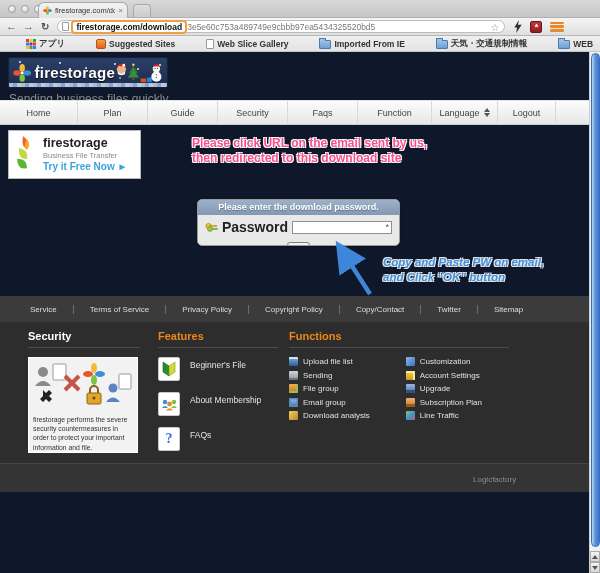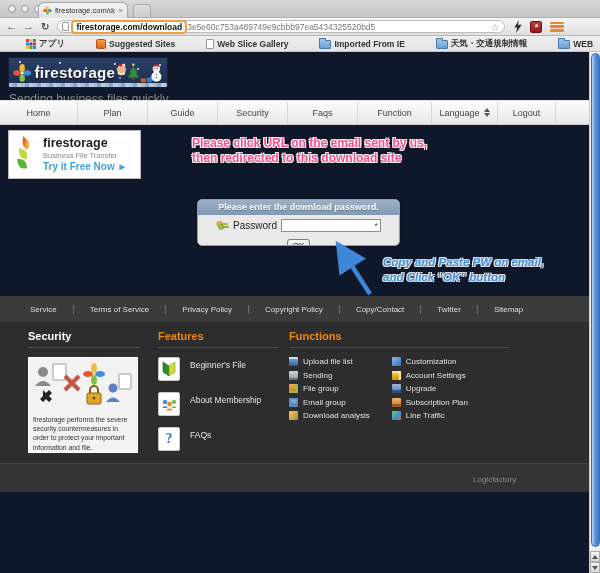--- a/index.html
+++ b/index.html
@@ -88,21 +88,21 @@
   .ad-cta { font-size:10px; font-weight:bold; color:#3aa3dc; }
 
   .pink-note { position:absolute; left:192px; top:84px; font-size:12px; font-weight:bold; color:#fb4f8b;
     line-height:15px; text-shadow:-1px -1px 0 #fff,1px -1px 0 #fff,-1px 1px 0 #fff,1px 1px 0 #fff,0 2px 2px rgba(0,0,0,.15); }
 
   .pwpanel { position:absolute; left:197px; top:147px; width:203px; height:47px; background:#e9e9e9;
     border:1px solid #9a9a9a; border-radius:5px; box-shadow:0 1px 3px rgba(0,0,0,.25); overflow:hidden; }
   .pwhead { height:15px; background:linear-gradient(#9db1c9,#8298b4); color:#fff; font-size:9px; font-weight:bold;
     text-align:center; line-height:15px; text-shadow:0 1px 1px rgba(0,0,0,.3); }
   .pwrow { display:flex; align-items:center; justify-content:center; gap:4px; margin-top:4px; }
-  .pwlabel { font-size:10px; color:#222; }
+  .pwlabel { font-size:14px; color:#222;font-weight:bold; }
   .pwfield { width:100px; height:13px; background:#fff; border:1px solid #8f8f8f; display:flex; align-items:center; padding:0 2px; }
   .pwfield input { flex:1; min-width:0; border:none; outline:none; font-size:9px; background:transparent; }
   .pwmark { font-size:9px; color:#555; }
   .okrow { text-align:center; margin-top:2px; }
   .okbtn { font-size:8px; color:#222; background:linear-gradient(#f8f8f8,#d8d8d8); border:1px solid #7d7d7d;
     border-radius:3px; padding:1px 5px; font-family:"Liberation Sans",sans-serif; }
 
   .arrow-svg { position:absolute; left:330px; top:188px; }
   .blue-note { position:absolute; left:383px; top:203px; font-size:11.5px; font-weight:bold; color:#3f8fdd;
     line-height:14.5px; text-shadow:-1px -1px 0 #e8e8e8,1px -1px 0 #e8e8e8,-1px 1px 0 #e8e8e8,1px 1px 0 #e8e8e8,0 2px 2px rgba(0,0,0,.18);font-style:italic; }
@@ -124,21 +124,21 @@
   .seccap { font-size:6.8px; color:#333; line-height:1.35; padding:1px 2px; }
 
   .col-feat { position:absolute; left:158px; top:8px; width:120px; }
   .feat-item { display:flex; align-items:flex-start; gap:10px; margin-bottom:11px; }
   .feat-ic { width:22px; height:24px; background:#fff; border:1px solid #c9c9c9; border-radius:2px;
     display:flex; align-items:center; justify-content:center; flex:none; }
   .feat-label { font-size:8.5px; color:#e4e4e4; margin-top:3px; }
   .qmark { color:#3b6fd4; font-weight:bold; font-size:14px; font-family:"Liberation Serif",serif; }
 
   .col-fn { position:absolute; left:289px; top:8px; width:220px; }
-  .fncols { display:flex; gap:22px; }
+  .fncols { display:flex; gap:36px; }
   .fnlist { display:flex; flex-direction:column; gap:4.5px; }
   .fn-item { display:flex; align-items:center; gap:5px; }
   .fn-ic { width:9px; height:9px; border-radius:1px; flex:none; }
   .fn-label { font-size:8px; color:#e0e0e0; white-space:nowrap; }
   .fi-1 { background:linear-gradient(#7fb0e0,#2d5d9a); box-shadow:inset 0 2px 0 #cfe2f5; }
   .fi-2 { background:linear-gradient(#cfd4d9,#8b949c); box-shadow:inset 0 -2px 0 #6b747c; }
   .fi-3 { background:linear-gradient(#f0b24a,#d07020); box-shadow:inset -2px -2px 0 #8ec35a; }
   .fi-4 { background:linear-gradient(#9ec4e8,#3a6fb0); box-shadow:inset 0 0 0 1.5px #5d87b8; }
   .fi-5 { background:linear-gradient(135deg,#f5d35a,#b8862c); }
   .fi-6 { background:linear-gradient(135deg,#8fb8e8,#3a70c0); }

